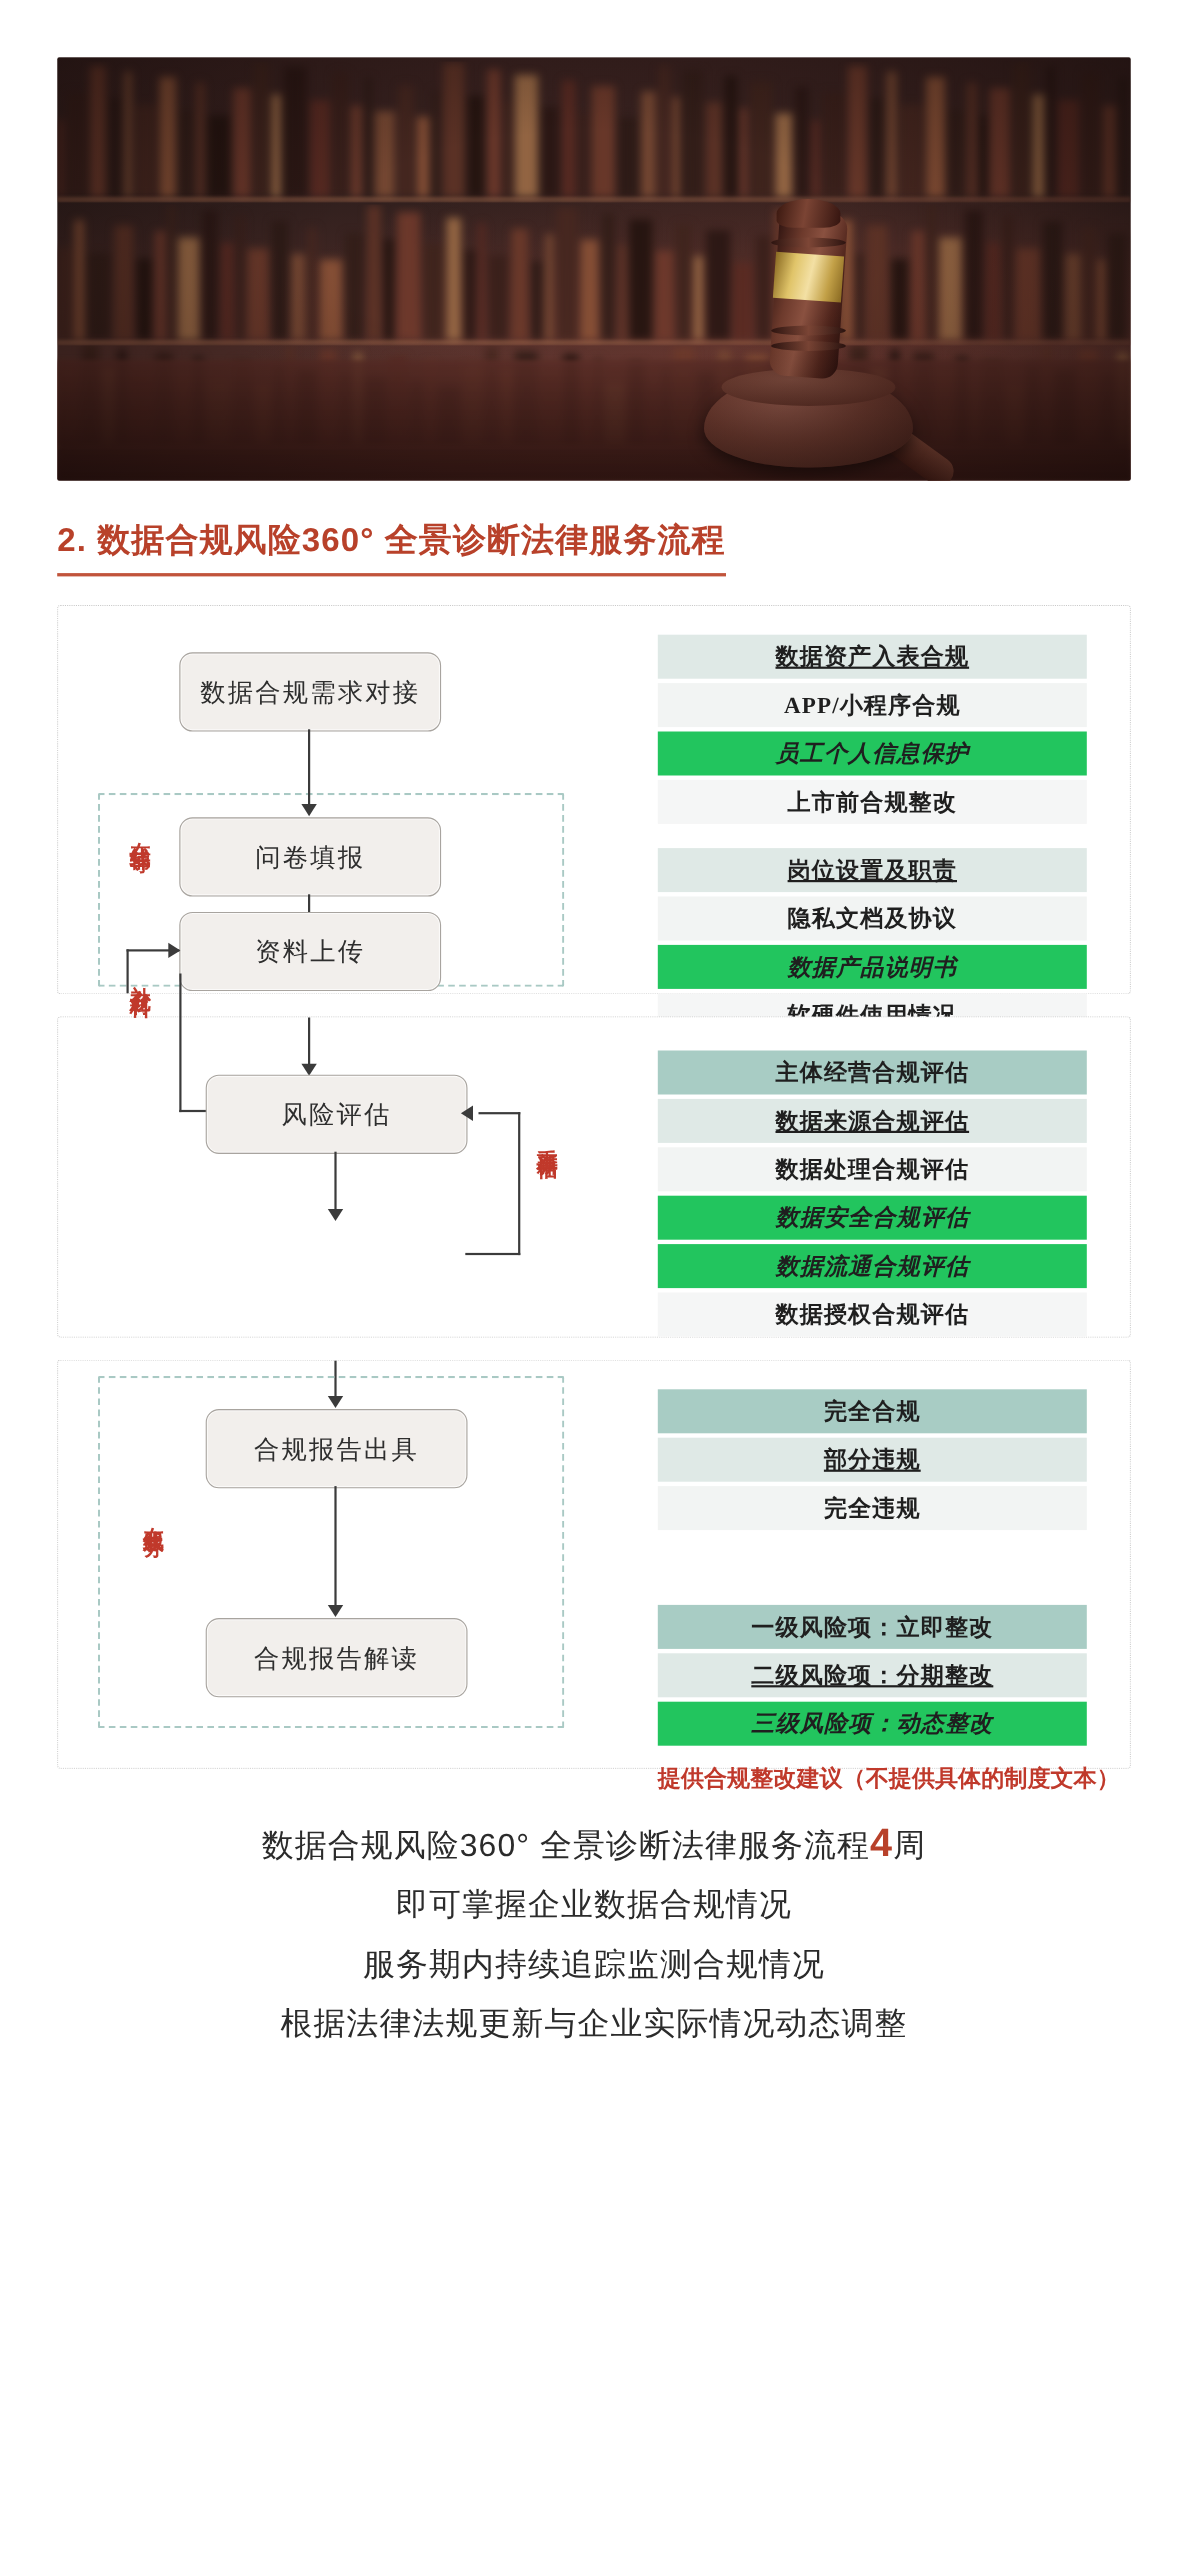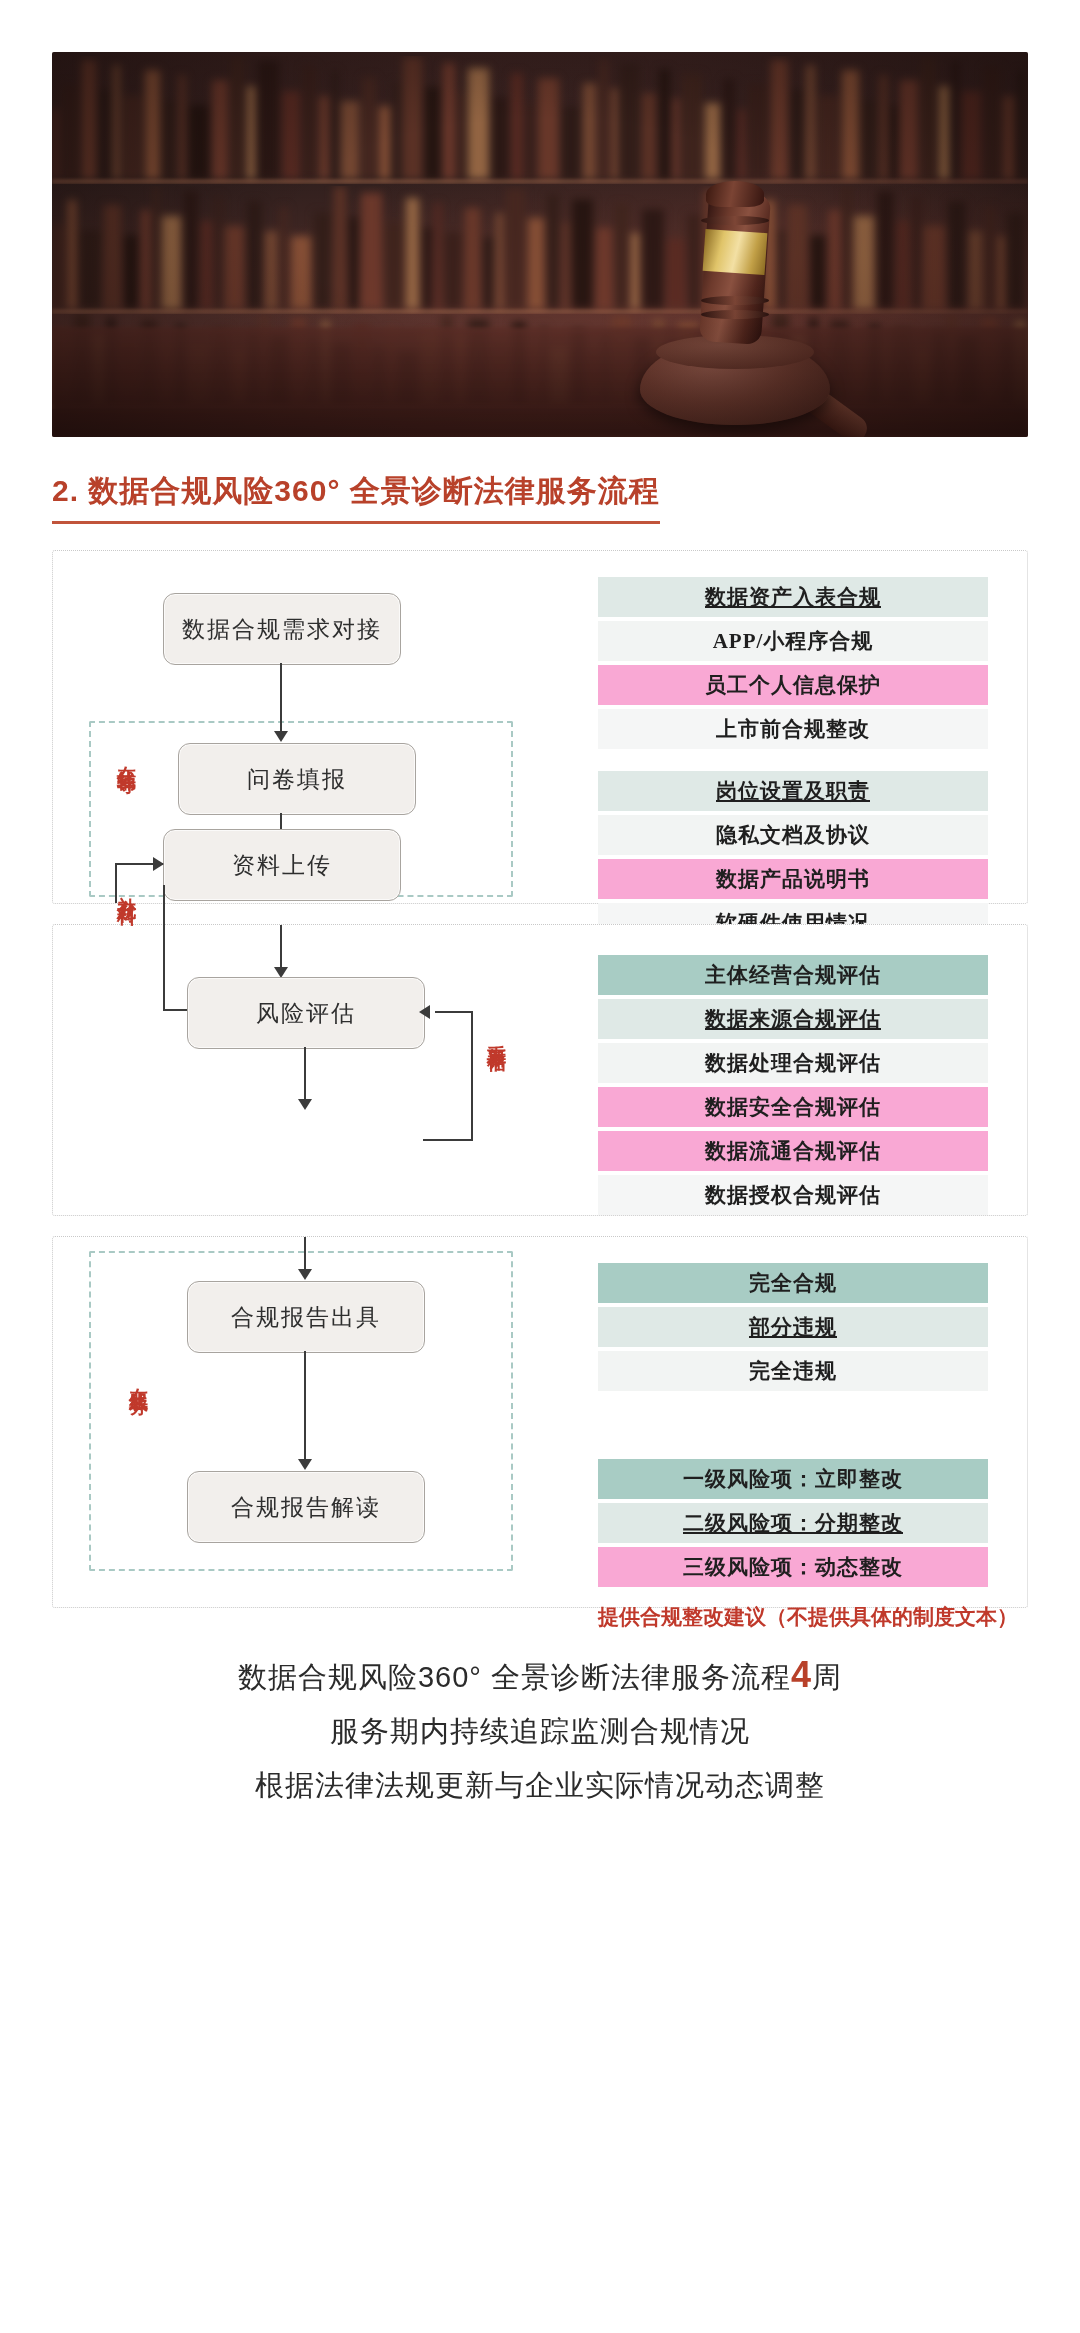--- a/index.html
+++ b/index.html
@@ -94,21 +94,21 @@
   
   .chips{width:390px;}
   .chip{
     height:40px;line-height:40px;text-align:center;
     font-size:21px;color:#1f1f1f;letter-spacing:1px;margin-bottom:4px;
     font-family:"Liberation Serif","DejaVu Serif",serif;font-weight:bold;
   }
   .chip.head{background:#a8ccc4;}
   .chip.a{background:#dfe9e6;text-decoration:underline;}
   .chip.b{background:#f2f4f3;}
-  .chip.c{background:#f9a8d4;}
+  .chip.c{background:#22c55e;font-style:italic;}
   .chip.d{background:#f5f6f6;}
 
   .note-red{
     color:#c0392b;font-weight:bold;font-size:21px;letter-spacing:0px;
     margin-top:16px;width:560px;
   }
 
   
   .summary{
     padding:26px 52px 44px 52px;text-align:center;
@@ -345,21 +345,21 @@
 
           <div class="dashbox" style="left:36px;top:170px;width:420px;height:172px;"></div>
           <div class="vlabel" style="left:62px;top:200px;">在线辅导</div>
 
           <div class="node" style="left:110px;top:42px;">
             <span>数据合规需求对接</span>
           </div>
           <div class="conn vline" style="left:227px;top:112px;height:72px;"></div>
           <div class="arrow-d" style="left:221px;top:180px;"></div>
 
-          <div class="node" style="left:110px;top:192px;margin-left:15px;">
+          <div class="node" style="left:110px;top:192px;">
             <span>问卷填报</span>
           </div>
           <div class="conn vline" style="left:227px;top:262px;height:44px;"></div>
           <div class="arrow-d" style="left:221px;top:302px;"></div>
 
           <div class="node" style="left:110px;top:278px;">
             <span>资料上传</span>
           </div>
 
           <div class="conn hline" style="left:62px;top:312px;width:48px;"></div>
@@ -458,17 +458,18 @@
         </div>
       </div>
     </div>
 
   </div>
 
   <div class="summary">
     <p>
       <span>数据合规风险360° 全景诊断法律服务流程</span><span class="big">4</span><span>周</span>
     </p>
+    <p>即可掌握企业数据合规情况</p>
     <p>服务期内持续追踪监测合规情况</p>
     <p>根据法律法规更新与企业实际情况动态调整</p>
   </div>
 
 </div>
 
 </body></html>

